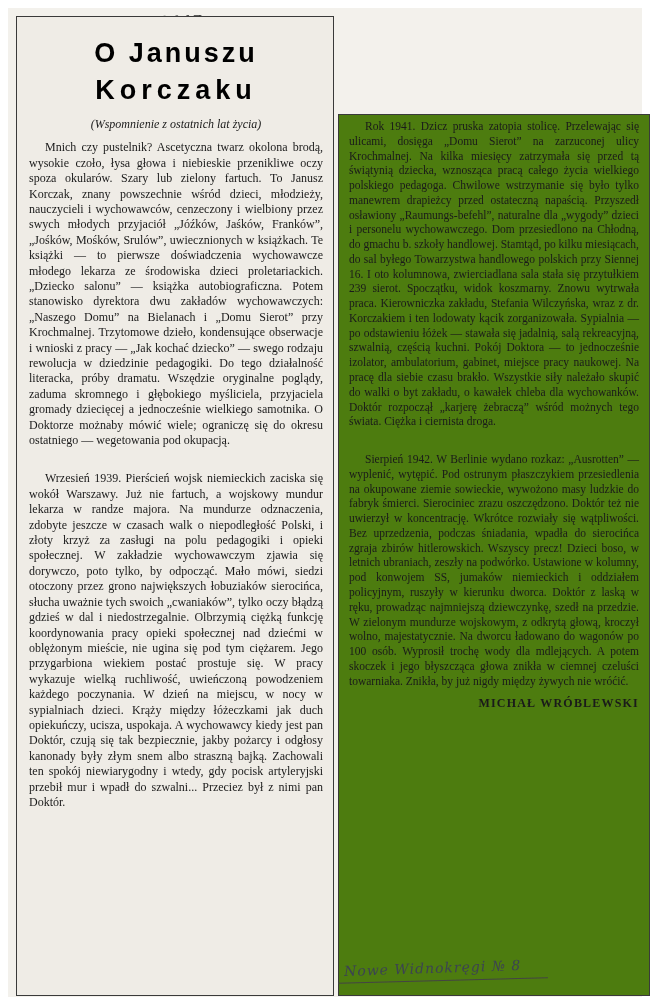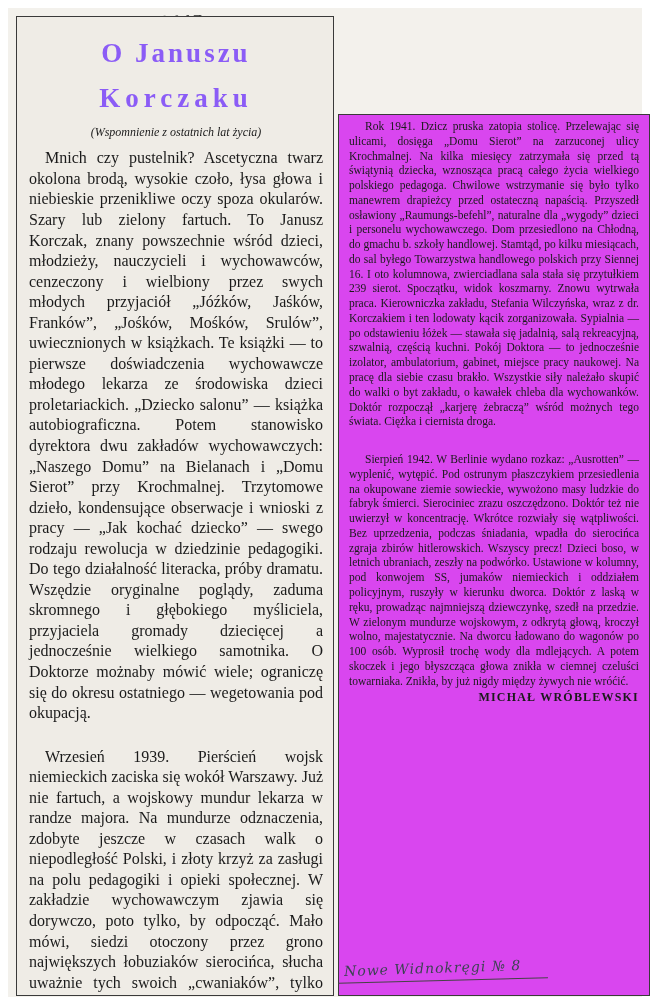--- a/index.html
+++ b/index.html
@@ -54,21 +54,21 @@
     box-sizing: border-box;
     padding: 4px 10px 6px 12px;
     overflow: hidden;
   }
   .col-right {
     position: absolute;
     left: 330px;
     top: 106px;
     width: 312px;
     height: 882px;
-    background: #d946ef;
+    background: #4d7c0f;
     border: 1px solid #3a3a3a;
     box-sizing: border-box;
     padding: 4px 10px 6px 10px;
     overflow: hidden;
   }
 
   
   .handwriting {
     position: absolute;
     font-family: "DejaVu Serif", serif;
@@ -95,62 +95,62 @@
   
   .pen-line {
     position: absolute;
     height: 1px;
     background: #444;
   }
 
   
   .headline {
     text-align: center;
-    font-family: Liberation Serif, serif;
+    font-family: Liberation Sans, sans-serif;
     font-weight: bold;
-    color: #8b5cf6;
+    color: #000000;
     line-height: 1.08;
     margin: 18px 0 2px 0;
     letter-spacing: 2px;
   }
   .headline .l1 { display: block; font-size: 27px; letter-spacing: 3px;}
-  .headline .l2 { display: block; font-size: 27px; letter-spacing: 5px; margin-top: 16px;}
+  .headline .l2 { display: block; font-size: 27px; letter-spacing: 5px; margin-top: 8px;}
 
   .subtitle {
     text-align: center;
     font-size: 12px;
     font-style: italic;
     margin: 12px 0 8px 0;
     font-family: "Liberation Serif", serif;
   }
 
   
   .body-text p {
     margin: 0 0 0 0;
     text-align: justify;
     text-justify: inter-word;
-    font-size: 16px;
+    font-size: 12px;
     line-height: 1.285;
     hyphens: auto;
     -webkit-hyphens: auto;
     text-indent: 16px;
     font-family: "Liberation Serif", serif;
   }
   .body-text p + p { margin-top: 23px; }
 
   .col-right .body-text p {
     font-size: 11.5px;
     line-height: 1.285;
   }
 
   .signature {
     text-align: right;
     font-size: 12px;
     letter-spacing: 1.2px;
-    margin-top: 2px;
+    margin-top: 8px;
     font-family: "Liberation Serif", serif;
     font-variant: small-caps;
     font-weight: bold;
   }
 </style>
 </head>
 <body>
 
 <div class="doc-header">
   <span class="line">Nowe Widnokregi, nr. 8, Moskwa, 1944</span>

